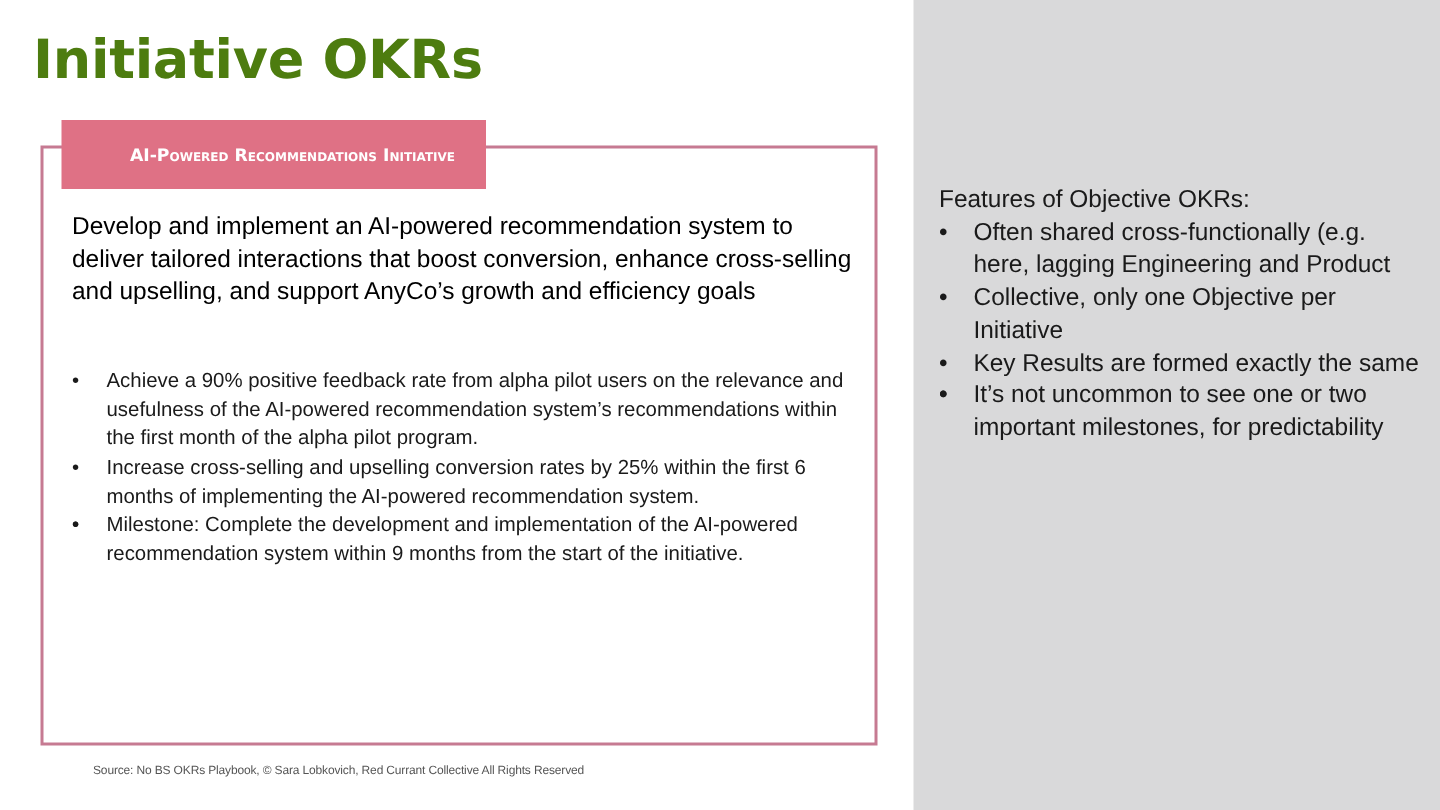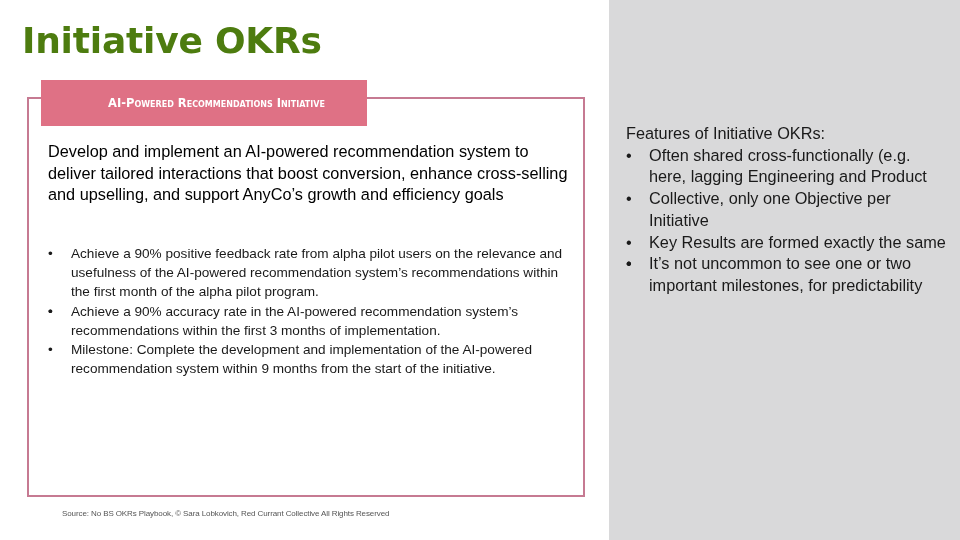--- a/index.html
+++ b/index.html
@@ -13,21 +13,21 @@
   .page-title {
     position: absolute; left: 22px; top: 20px;
     font-family: "DejaVu Sans", sans-serif; font-weight: bold;
     font-size: 36px; color: #4d7c0f; letter-spacing: -0.2px;
   }
   .okr-frame {
     position: absolute; left: 27px; top: 97px; width: 558px; height: 400px;
     border: 2px solid #c67a92;
   }
   .okr-label {
-    position: absolute; left: 41px; top: 80px; width: 326px; height: 46px;
+    position: absolute; left: 41px; top: 80px; width: 283px; height: 46px;
     background: #df7185;
     display: flex; align-items: center; justify-content: center;
     color: #ffffff; font-family: "DejaVu Sans", sans-serif; font-weight: bold;
     font-size: 11.5px; font-variant: small-caps; letter-spacing: 0px; padding-left: 25px;
   }
   .objective {
     position: absolute; left: 48px; top: 141px; width: 520px;
     font-size: 16.3px; line-height: 21.5px; color: #000000;
   }
   .kr-list {
@@ -63,33 +63,33 @@
 
 <p class="objective">Develop and implement an AI-powered recommendation system to deliver tailored interactions that boost conversion, enhance cross-selling and upselling, and support AnyCo’s growth and efficiency goals</p>
 
 <ul class="kr-list">
   <li>
     <span class="bullet">•</span>
     <span>Achieve a 90% positive feedback rate from alpha pilot users on the relevance and usefulness of the AI-powered recommendation system’s recommendations within the first month of the alpha pilot program.</span>
   </li>
   <li>
     <span class="bullet">•</span>
+    <span>Increase cross-selling and upselling conversion rates by 25% within the first 6 months of implementing the AI-powered recommendation system.</span>
   </li>
   <li>
     <span class="bullet">•</span>
-    <span>Achieve a 90% accuracy rate in the AI-powered recommendation system’s recommendations within the first 3 months of implementation.</span>
   </li>
   <li>
     <span class="bullet">•</span>
     <span>Milestone: Complete the development and implementation of the AI-powered recommendation system within 9 months from the start of the initiative.</span>
   </li>
 </ul>
 
 <div class="features">
-  <span class="features-title">Features of Initiative OKRs:</span>
+  <span class="features-title">Features of Objective OKRs:</span>
   <ul class="features-list">
     <li>
       <span class="bullet">•</span>
       <span>Often shared cross-functionally (e.g. here, lagging Engineering and Product</span>
     </li>
     <li>
       <span class="bullet">•</span>
       <span>Collective, only one Objective per Initiative</span>
     </li>
     <li>

